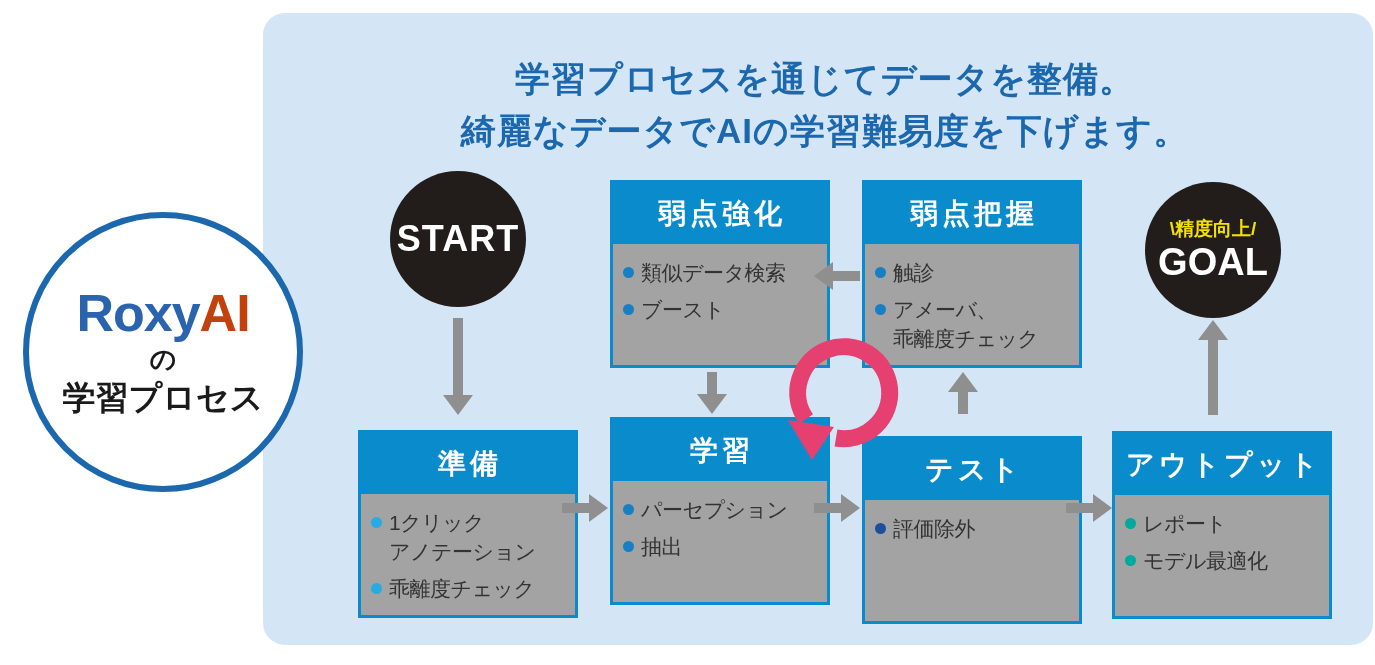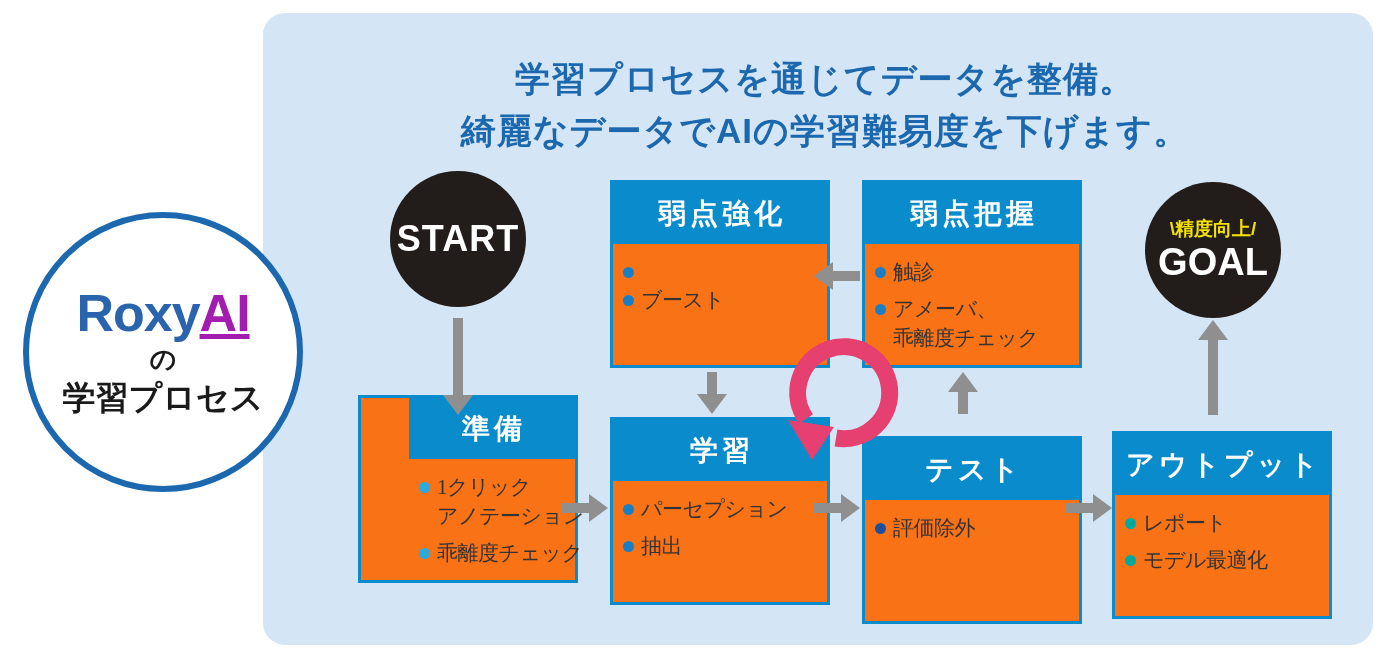--- a/index.html
+++ b/index.html
@@ -28,41 +28,41 @@
     margin-left:32px;
   }
   
   .logo-circle{
     position:absolute;left:23px;top:212px;width:280px;height:280px;border-radius:50%;
     background:#fff;border:6px solid var(--title-blue);box-sizing:border-box;z-index:5;
     display:flex;flex-direction:column;align-items:center;justify-content:center;
   }
   .logo-brand{font-size:52px;font-weight:bold;letter-spacing:-1px;line-height:56px;}
   .logo-brand .roxy{color:#2a63ae;}
-  .logo-brand .ai{color:#a21caf;margin-left:0;text-decoration:underline;}
+  .logo-brand .ai{color:#c2410c;margin-left:0;}
   .logo-no{font-size:26px;color:#1a1a1a;font-weight:bold;line-height:36px;}
   .logo-caption{font-size:33px;color:#1a1a1a;font-weight:bold;line-height:42px;}
   
   .bcircle{
     position:absolute;width:136px;height:136px;border-radius:50%;background:#221d1b;
     display:flex;flex-direction:column;align-items:center;justify-content:center;z-index:5;
   }
   #start-circle{left:390px;top:171px;}
   #goal-circle{left:1145px;top:182px;}
   .start-label{color:#fff;font-size:36px;font-weight:bold;letter-spacing:1px;}
   .goal-tagline{color:#f3e100;font-size:19px;font-weight:bold;line-height:24px;}
   .goal-label{color:#fff;font-size:38px;font-weight:bold;line-height:42px;}
   
   .pbox{
-    position:absolute;width:220px;height:188px;background:#f97316;
-    border:3px solid var(--blue);box-sizing:border-box;z-index:2;font-family:Liberation Serif, serif;
+    position:absolute;width:220px;height:188px;background:#a3a3a3;
+    border:3px solid var(--blue);box-sizing:border-box;z-index:2;
   }
   #box-weak-boost{left:610px;top:180px;}
   #box-weak-grasp{left:862px;top:180px;}
-  #box-prepare{left:358px;top:395px;padding-left:48px;}
+  #box-prepare{left:358px;top:430px;}
   #box-learn{left:610px;top:417px;}
   #box-test{left:862px;top:436px;}
   #box-output{left:1112px;top:417px;margin-top:14px;}
   .pbox-header{
     height:61px;line-height:61px;background:var(--blue);color:#fff;text-align:center;
     font-size:28px;font-weight:bold;letter-spacing:4px;text-indent:4px;
   }
   .pbox-body{padding:14px 6px 0 10px;}
   .bullet{display:flex;margin-bottom:8px;}
   .dot{width:11px;height:11px;border-radius:50%;flex:none;margin:9px 7px 0 0;}
@@ -118,20 +118,24 @@
 <div class="bcircle" id="goal-circle">
   <div class="goal-tagline">\精度向上/</div>
   <div class="goal-label">GOAL</div>
 </div>
 
 <div class="pbox" id="box-weak-boost">
   <div class="pbox-header">弱点強化</div>
   <div class="pbox-body">
     <div class="bullet">
       <span class="dot dot-blue"></span>
+      <span class="btext">
+          <span class="bline">類似データ検索</span>
+          <span class="bline"></span>
+        </span>
     </div>
     <div class="bullet">
       <span class="dot dot-blue"></span>
       <span class="btext">
           <span class="bline">ブースト</span>
           <span class="bline"></span>
         </span>
     </div>
   </div>
 </div>

